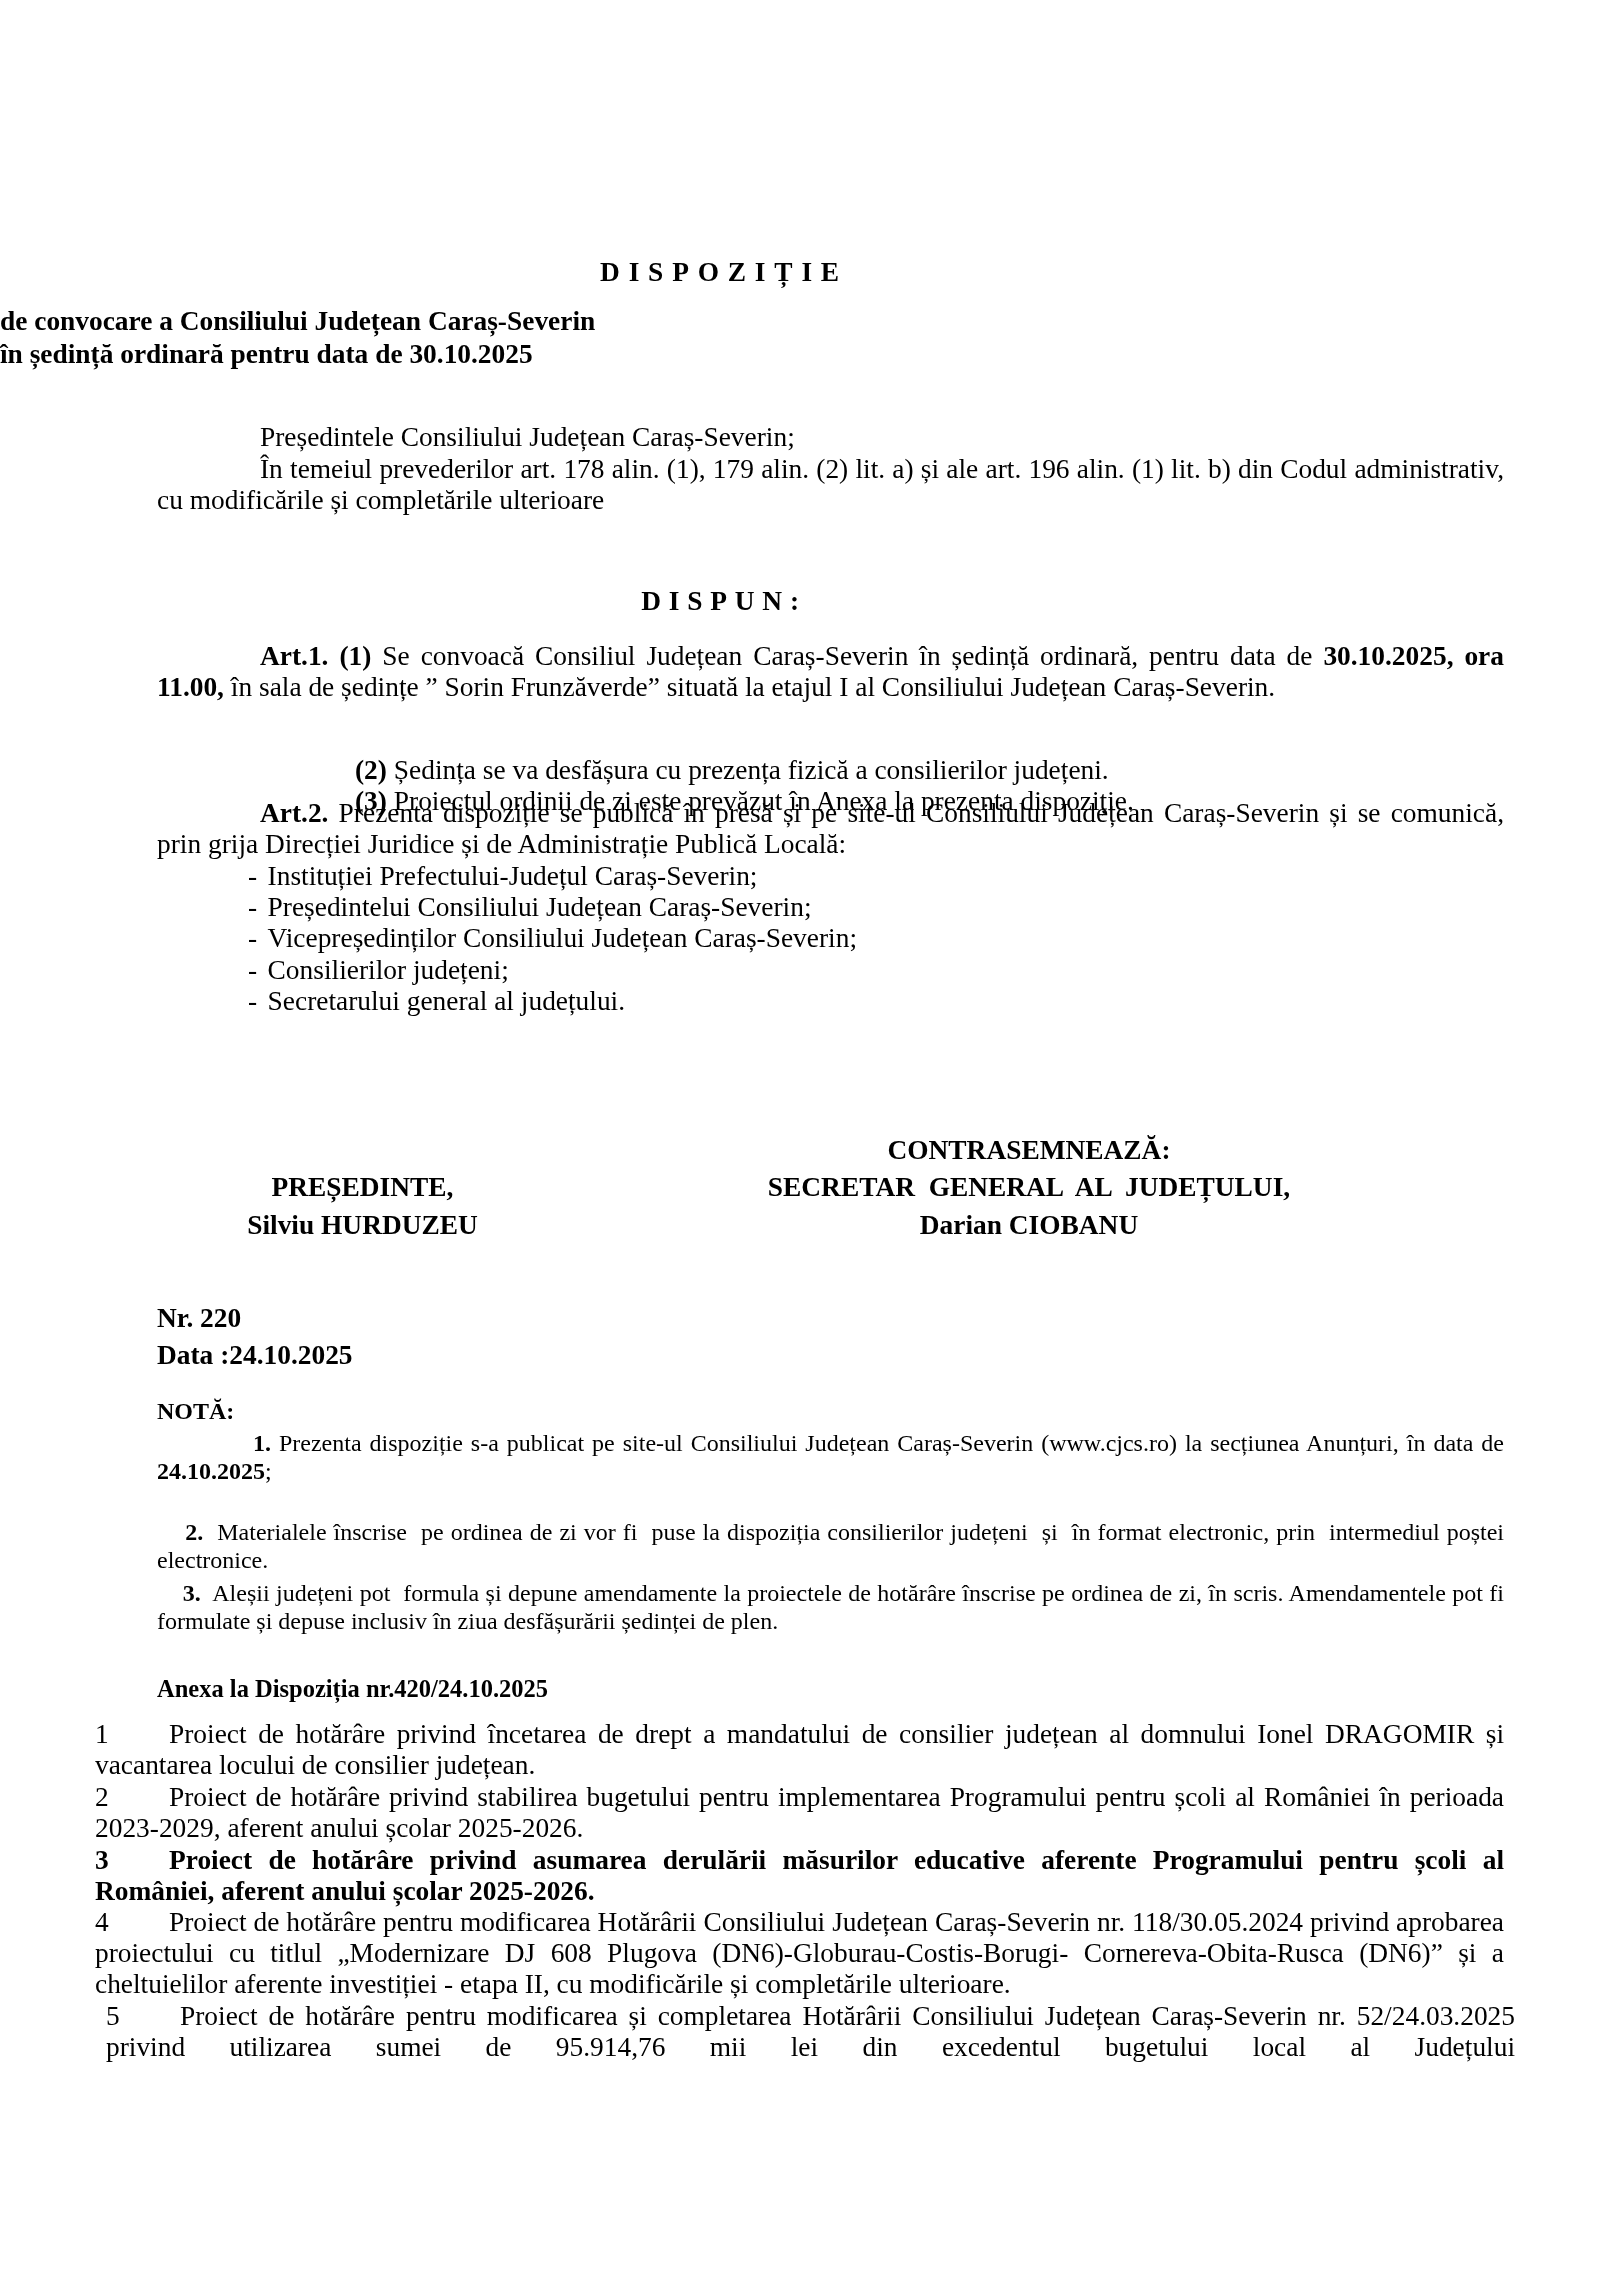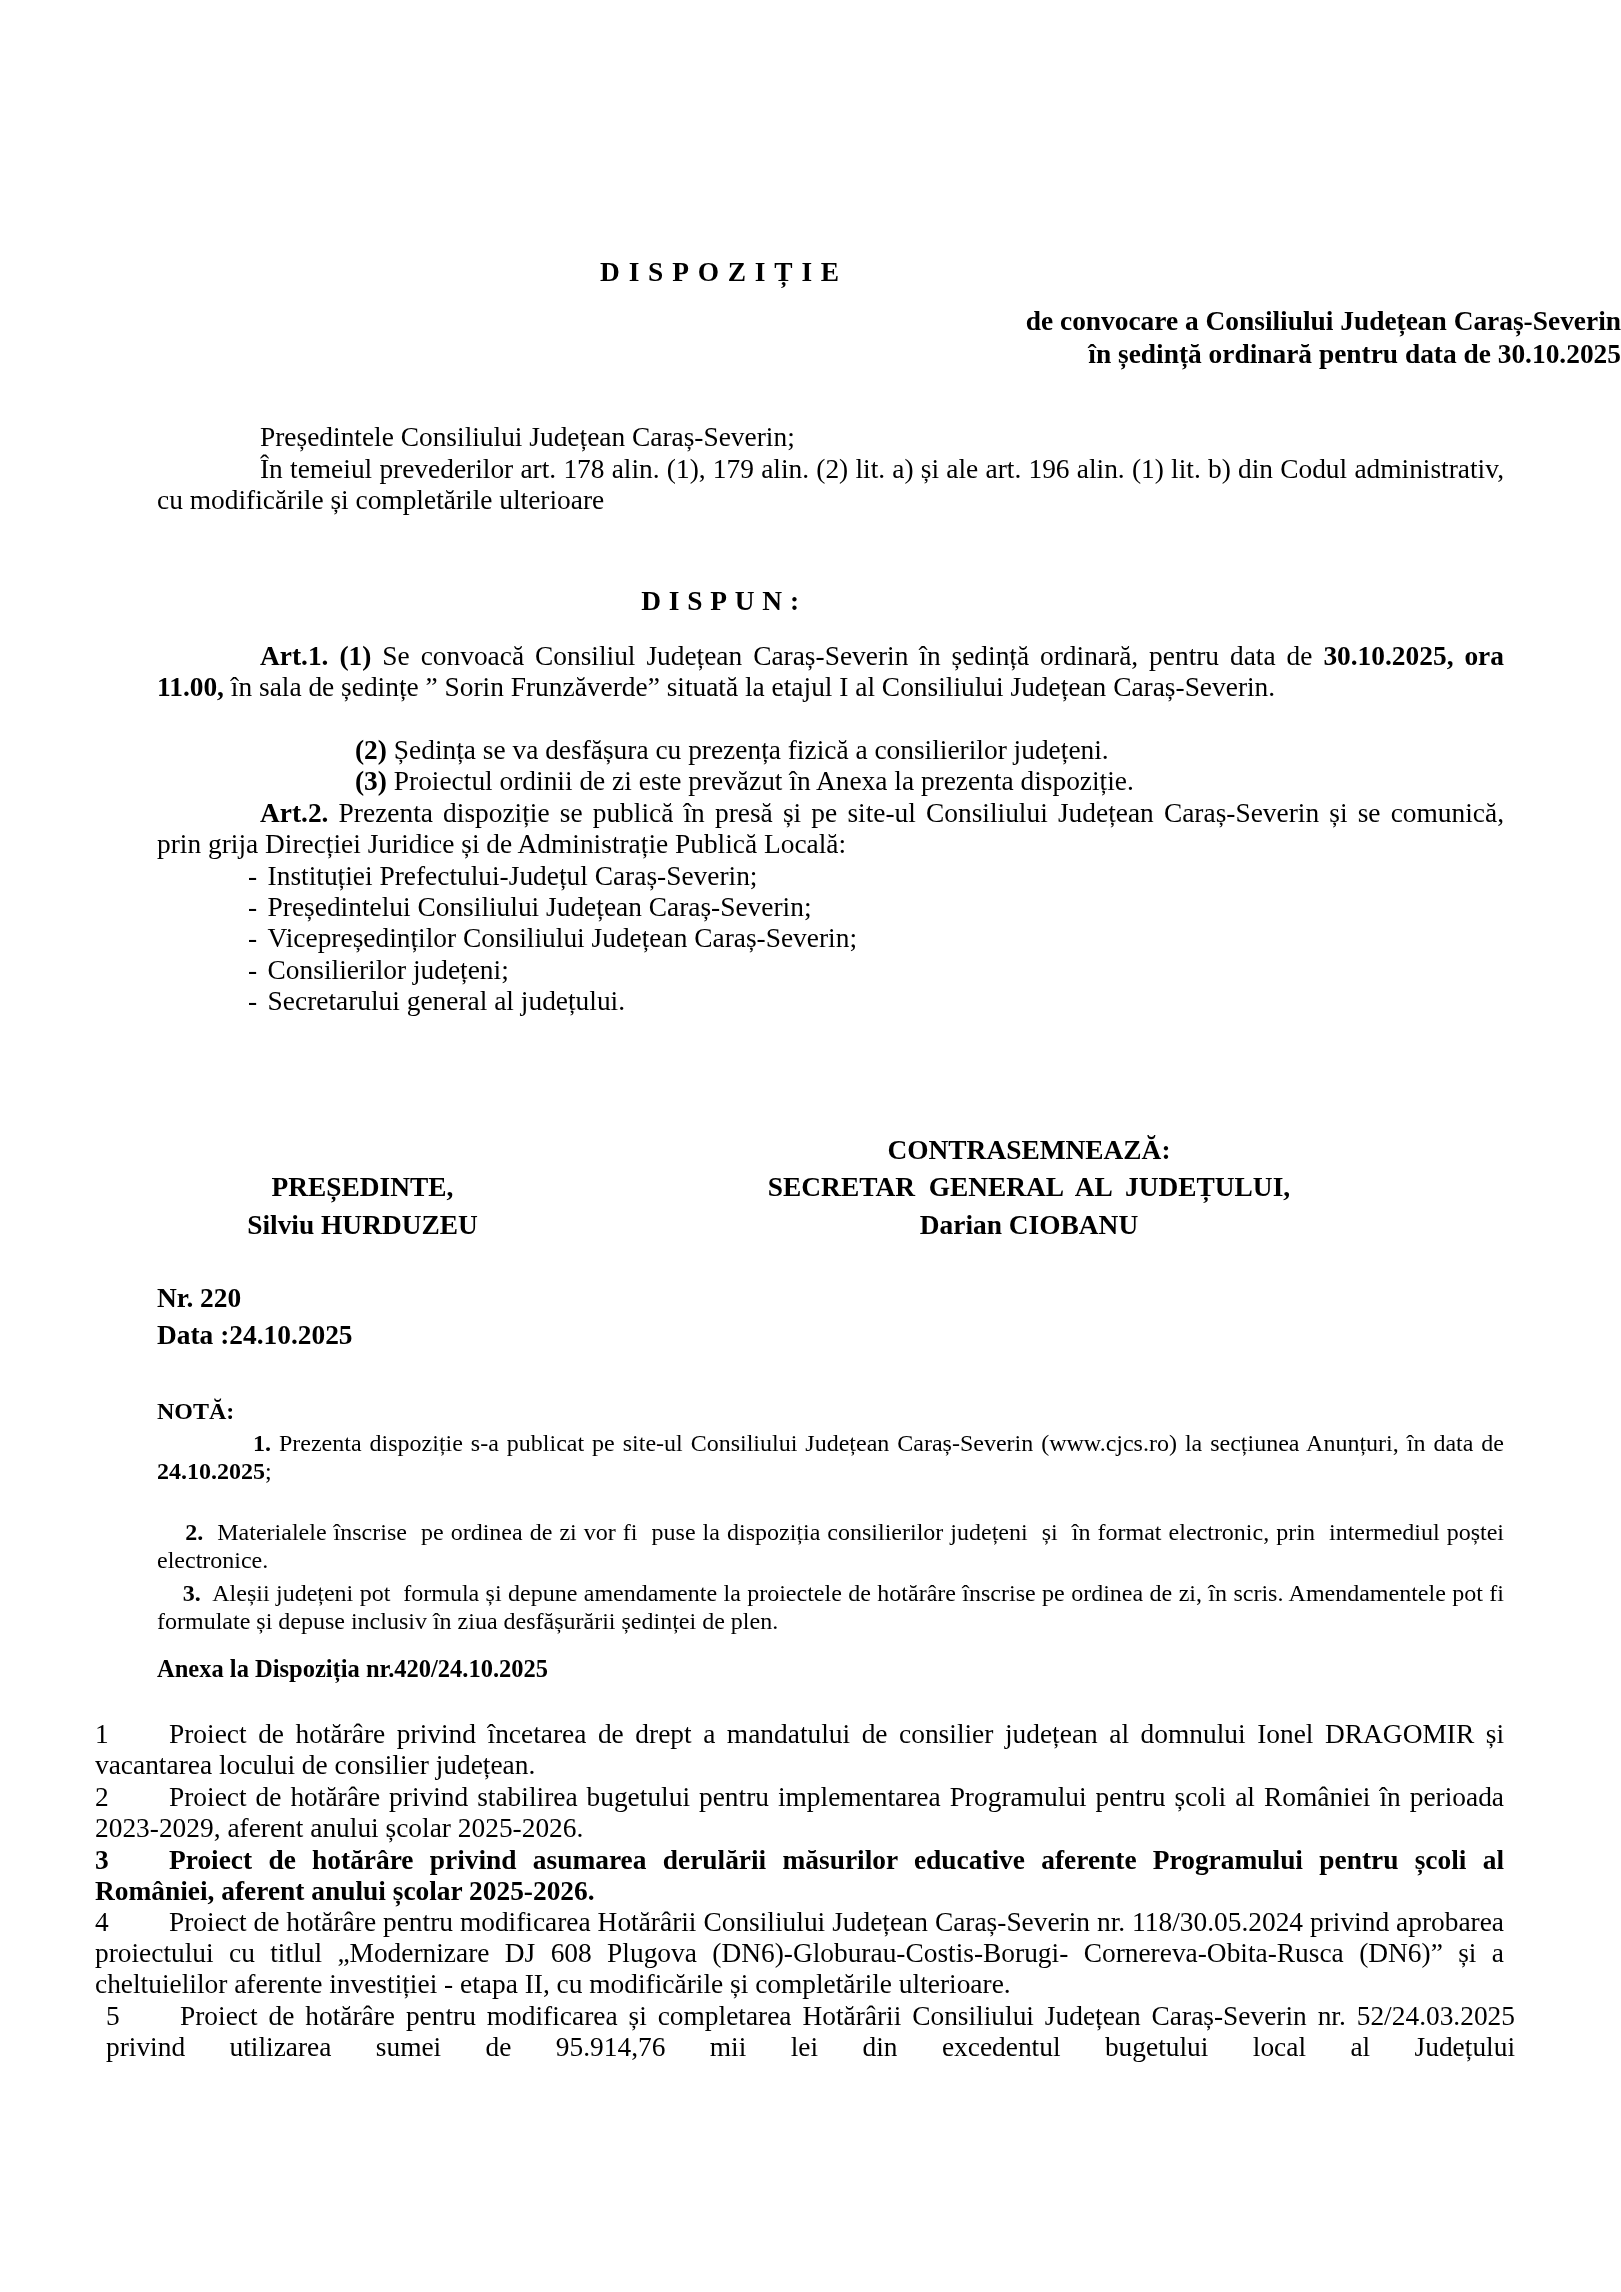--- a/index.html
+++ b/index.html
@@ -2,24 +2,24 @@
 <html><head>
 <meta charset="utf-8">
 <style>
   html, body { margin: 0; padding: 0; background: #ffffff; }
   body { width: 1621px; height: 2293px; position: relative; overflow: hidden;
          font-family: "Liberation Serif", "DejaVu Serif", serif; color: #000; }
   .page { position: absolute; left: 0; top: 0; width: 1621px; height: 2293px; }
   .abs { position: absolute; }
   .b { font-weight: bold; }
   .title { top: 257px; left: 0; width: 1448px; font-size: 27.4px; font-weight: bold; letter-spacing: 8.8px; text-align: center; }
-  .subtitle { left: 0; width: 1621px; font-size: 27.4px; font-weight: bold; text-align: right; }
+  .subtitle { left: 0; width: 1621px; font-size: 27.4px; font-weight: bold; text-align: left; }
   .para { left: 157px; width: 1347px; font-size: 27.4px; line-height: 31px; text-align: justify; }
   .ind { text-indent: 103px; }
-  .line { font-size: 27.4px; line-height: 31px; white-space: nowrap; }
+  .line { font-size: 27.4px; line-height: 31px; white-space: nowrap; margin-top: 20px; }
   .list-item { left: 248px; font-size: 27.4px; line-height: 31px; white-space: nowrap; }
   .list-item .dash { display: inline-block; width: 19.6px; }
   .sig { font-size: 27.4px; font-weight: bold; text-align: center; line-height: 31px; }
   .note { left: 157px; width: 1347px; font-size: 24px; line-height: 28px; text-align: justify; }
   .note-ind { text-indent: 96px; }
   .annex { left: 95px; width: 1409px; font-size: 27.4px; line-height: 31px; text-align: justify; }
   .annex .num { display: inline-block; width: 74px; text-indent: 0; }
 </style>
 </head>
 <body>

